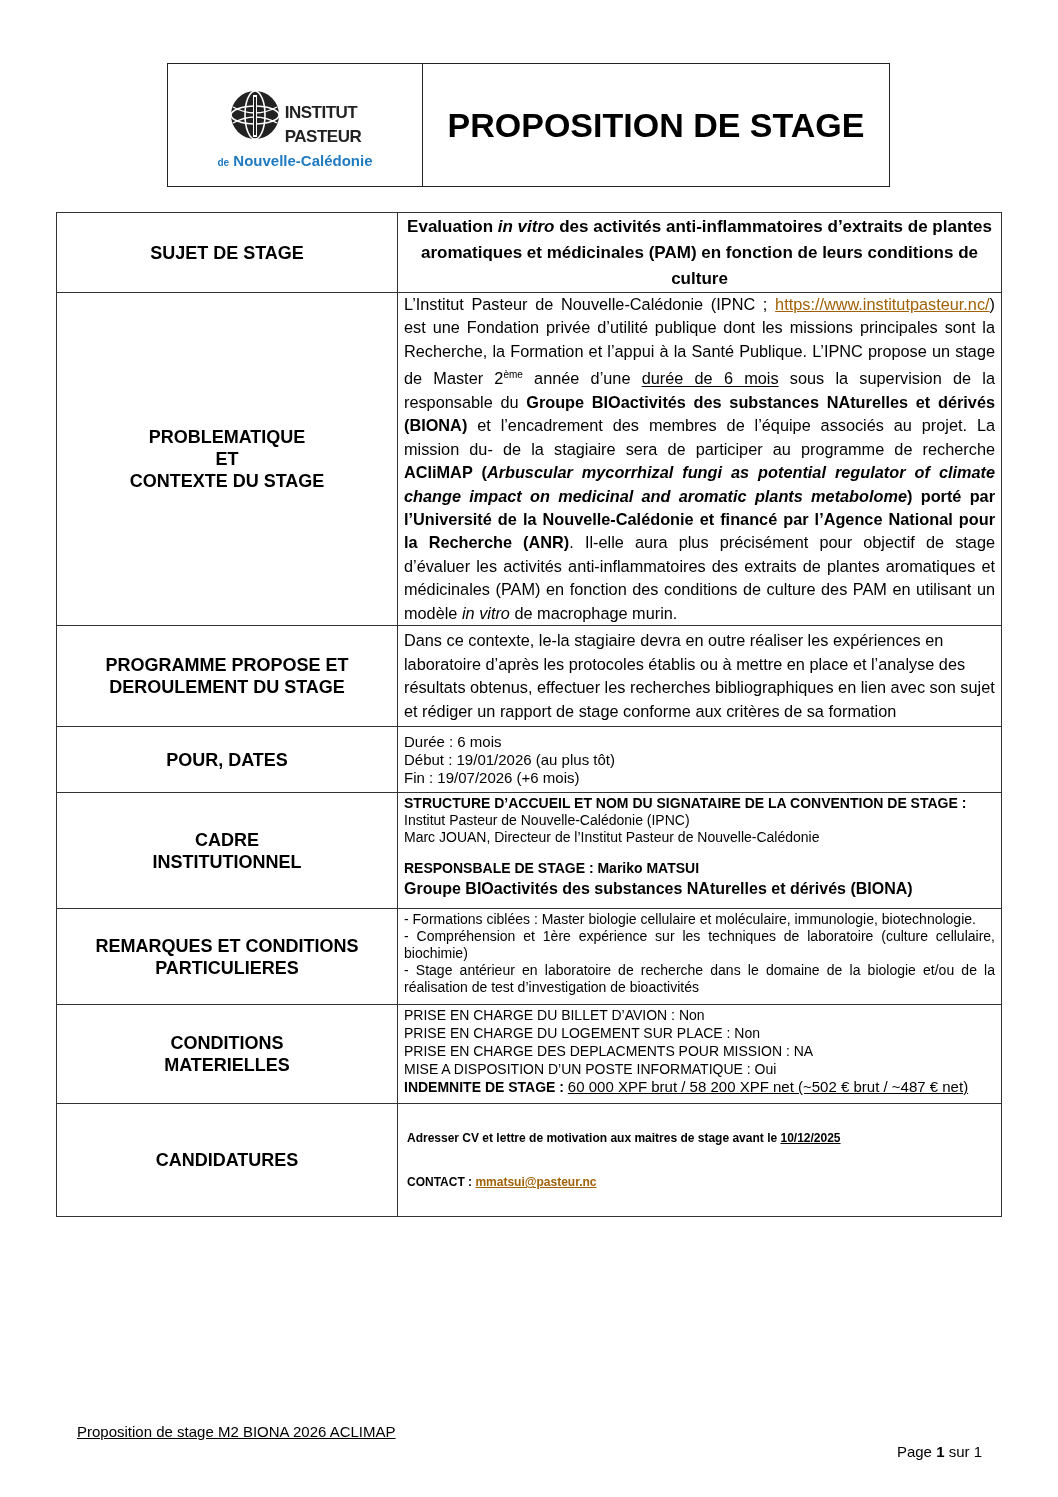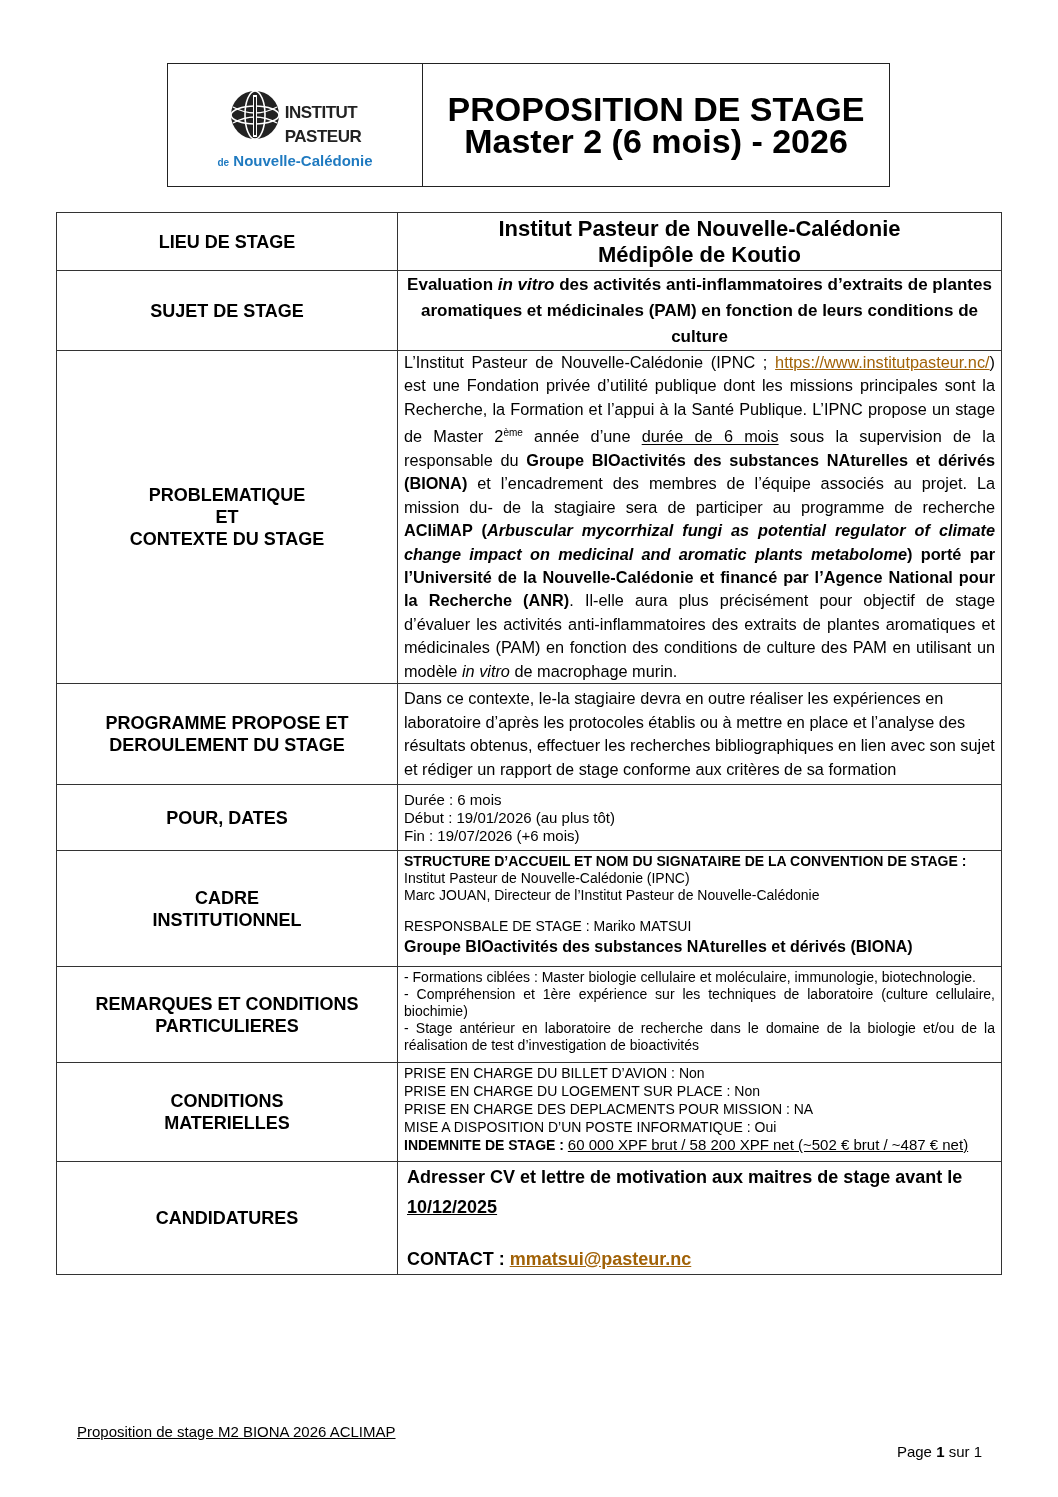--- a/index.html
+++ b/index.html
@@ -16,21 +16,21 @@
 
     table.main { position: absolute; left: 56px; top: 212px; width: 946px; border-collapse: collapse; }
     table.main td { border: 1px solid #333; vertical-align: middle; padding: 0 6px; }
     td.label { width: 240px; text-align: center; font-weight: bold; font-size: 18px; line-height: 22px; }
     .lieu { text-align: center; font-weight: bold; font-size: 22px; line-height: 26px; padding: 2px 0; }
     .sujet { text-align: center; font-weight: bold; font-size: 17px; line-height: 26px; }
     .prob { text-align: justify; font-size: 16.3px; line-height: 23.4px; padding: 0 6px !important; }
     .prog { font-size: 16.3px; line-height: 23.4px; }
     .small { font-size: 14px; line-height: 17px; }
     .just { text-align: justify; }
-    .cand { font-weight: bold; font-size: 18px; line-height: 30px; }
+    .cand { font-weight: bold; font-size: 12px; line-height: 22px; }
     a.link { color: #a16207; text-decoration: underline; }
     .u { text-decoration: underline; }
     .footer-left { position: absolute; left: 77px; top: 1423px; font-size: 15px; text-decoration: underline; }
     .footer-right { position: absolute; right: 76px; top: 1443px; font-size: 15px; }
   </style>
 </head>
 <body>
 
 <div class="header-box">
   <div class="logo-cell">
@@ -48,33 +48,25 @@
         <div class="logo-text">
           <div>INSTITUT</div>
           <div>PASTEUR</div>
         </div>
       </div>
       <div class="logo-sub"><small>de</small> <span>Nouvelle-Calédonie</span></div>
     </div>
   </div>
   <div class="title-cell">
     <div>PROPOSITION DE STAGE</div>
-    <div>Master 2 (6 mois) - 2026</div>
   </div>
 </div>
 
 <table class="main">
   <tbody>
-      <tr style="height:58px">
-    <td class="label">LIEU DE STAGE</td>
-    <td class="lieu">
-      <div>Institut Pasteur de Nouvelle-Calédonie</div>
-      <div>Médipôle de Koutio</div>
-    </td>
-  </tr>
   <tr style="height:80px">
     <td class="label">SUJET DE STAGE</td>
     <td class="sujet"><span>Evaluation </span><i>in vitro</i><span> des activités anti-inflammatoires d’extraits de plantes aromatiques et médicinales (PAM) en fonction de leurs conditions de culture</span></td>
   </tr>
   <tr style="height:325px">
     <td class="label">
       <div>PROBLEMATIQUE</div>
       <div>ET</div>
       <div>CONTEXTE DU STAGE</div>
     </td>
@@ -95,21 +87,21 @@
   <tr style="height:116px">
     <td class="label">
       <div>CADRE</div>
       <div>INSTITUTIONNEL</div>
     </td>
     <td class="small" style="vertical-align:top;padding-top:2px">
       <div style="font-weight:bold">STRUCTURE D’ACCUEIL ET NOM DU SIGNATAIRE DE LA CONVENTION DE STAGE :</div>
       <div>Institut Pasteur de Nouvelle-Calédonie (IPNC)</div>
       <div>Marc JOUAN, Directeur de l’Institut Pasteur de Nouvelle-Calédonie</div>
       <div style="height:14px"></div>
-      <div style="font-weight:normal">RESPONSBALE DE STAGE : Mariko MATSUI</div>
+      <div style="font-weight:bold">RESPONSBALE DE STAGE : Mariko MATSUI</div>
       <div style="font-weight:bold;font-size:16px;line-height:24px">Groupe BIOactivités des substances NAturelles et dérivés (BIONA)</div>
     </td>
   </tr>
   <tr style="height:96px">
     <td class="label" style="padding:0 36px">REMARQUES ET CONDITIONS PARTICULIERES</td>
     <td class="small just" style="vertical-align:top;padding-top:2px">
       <div>- Formations ciblées : Master biologie cellulaire et moléculaire, immunologie, biotechnologie.</div>
       <div>- Compréhension et 1ère expérience sur les techniques de laboratoire (culture cellulaire, biochimie)</div>
       <div>- Stage antérieur en laboratoire de recherche dans le domaine de la biologie et/ou de la réalisation de test d’investigation de bioactivités</div>
     </td>

